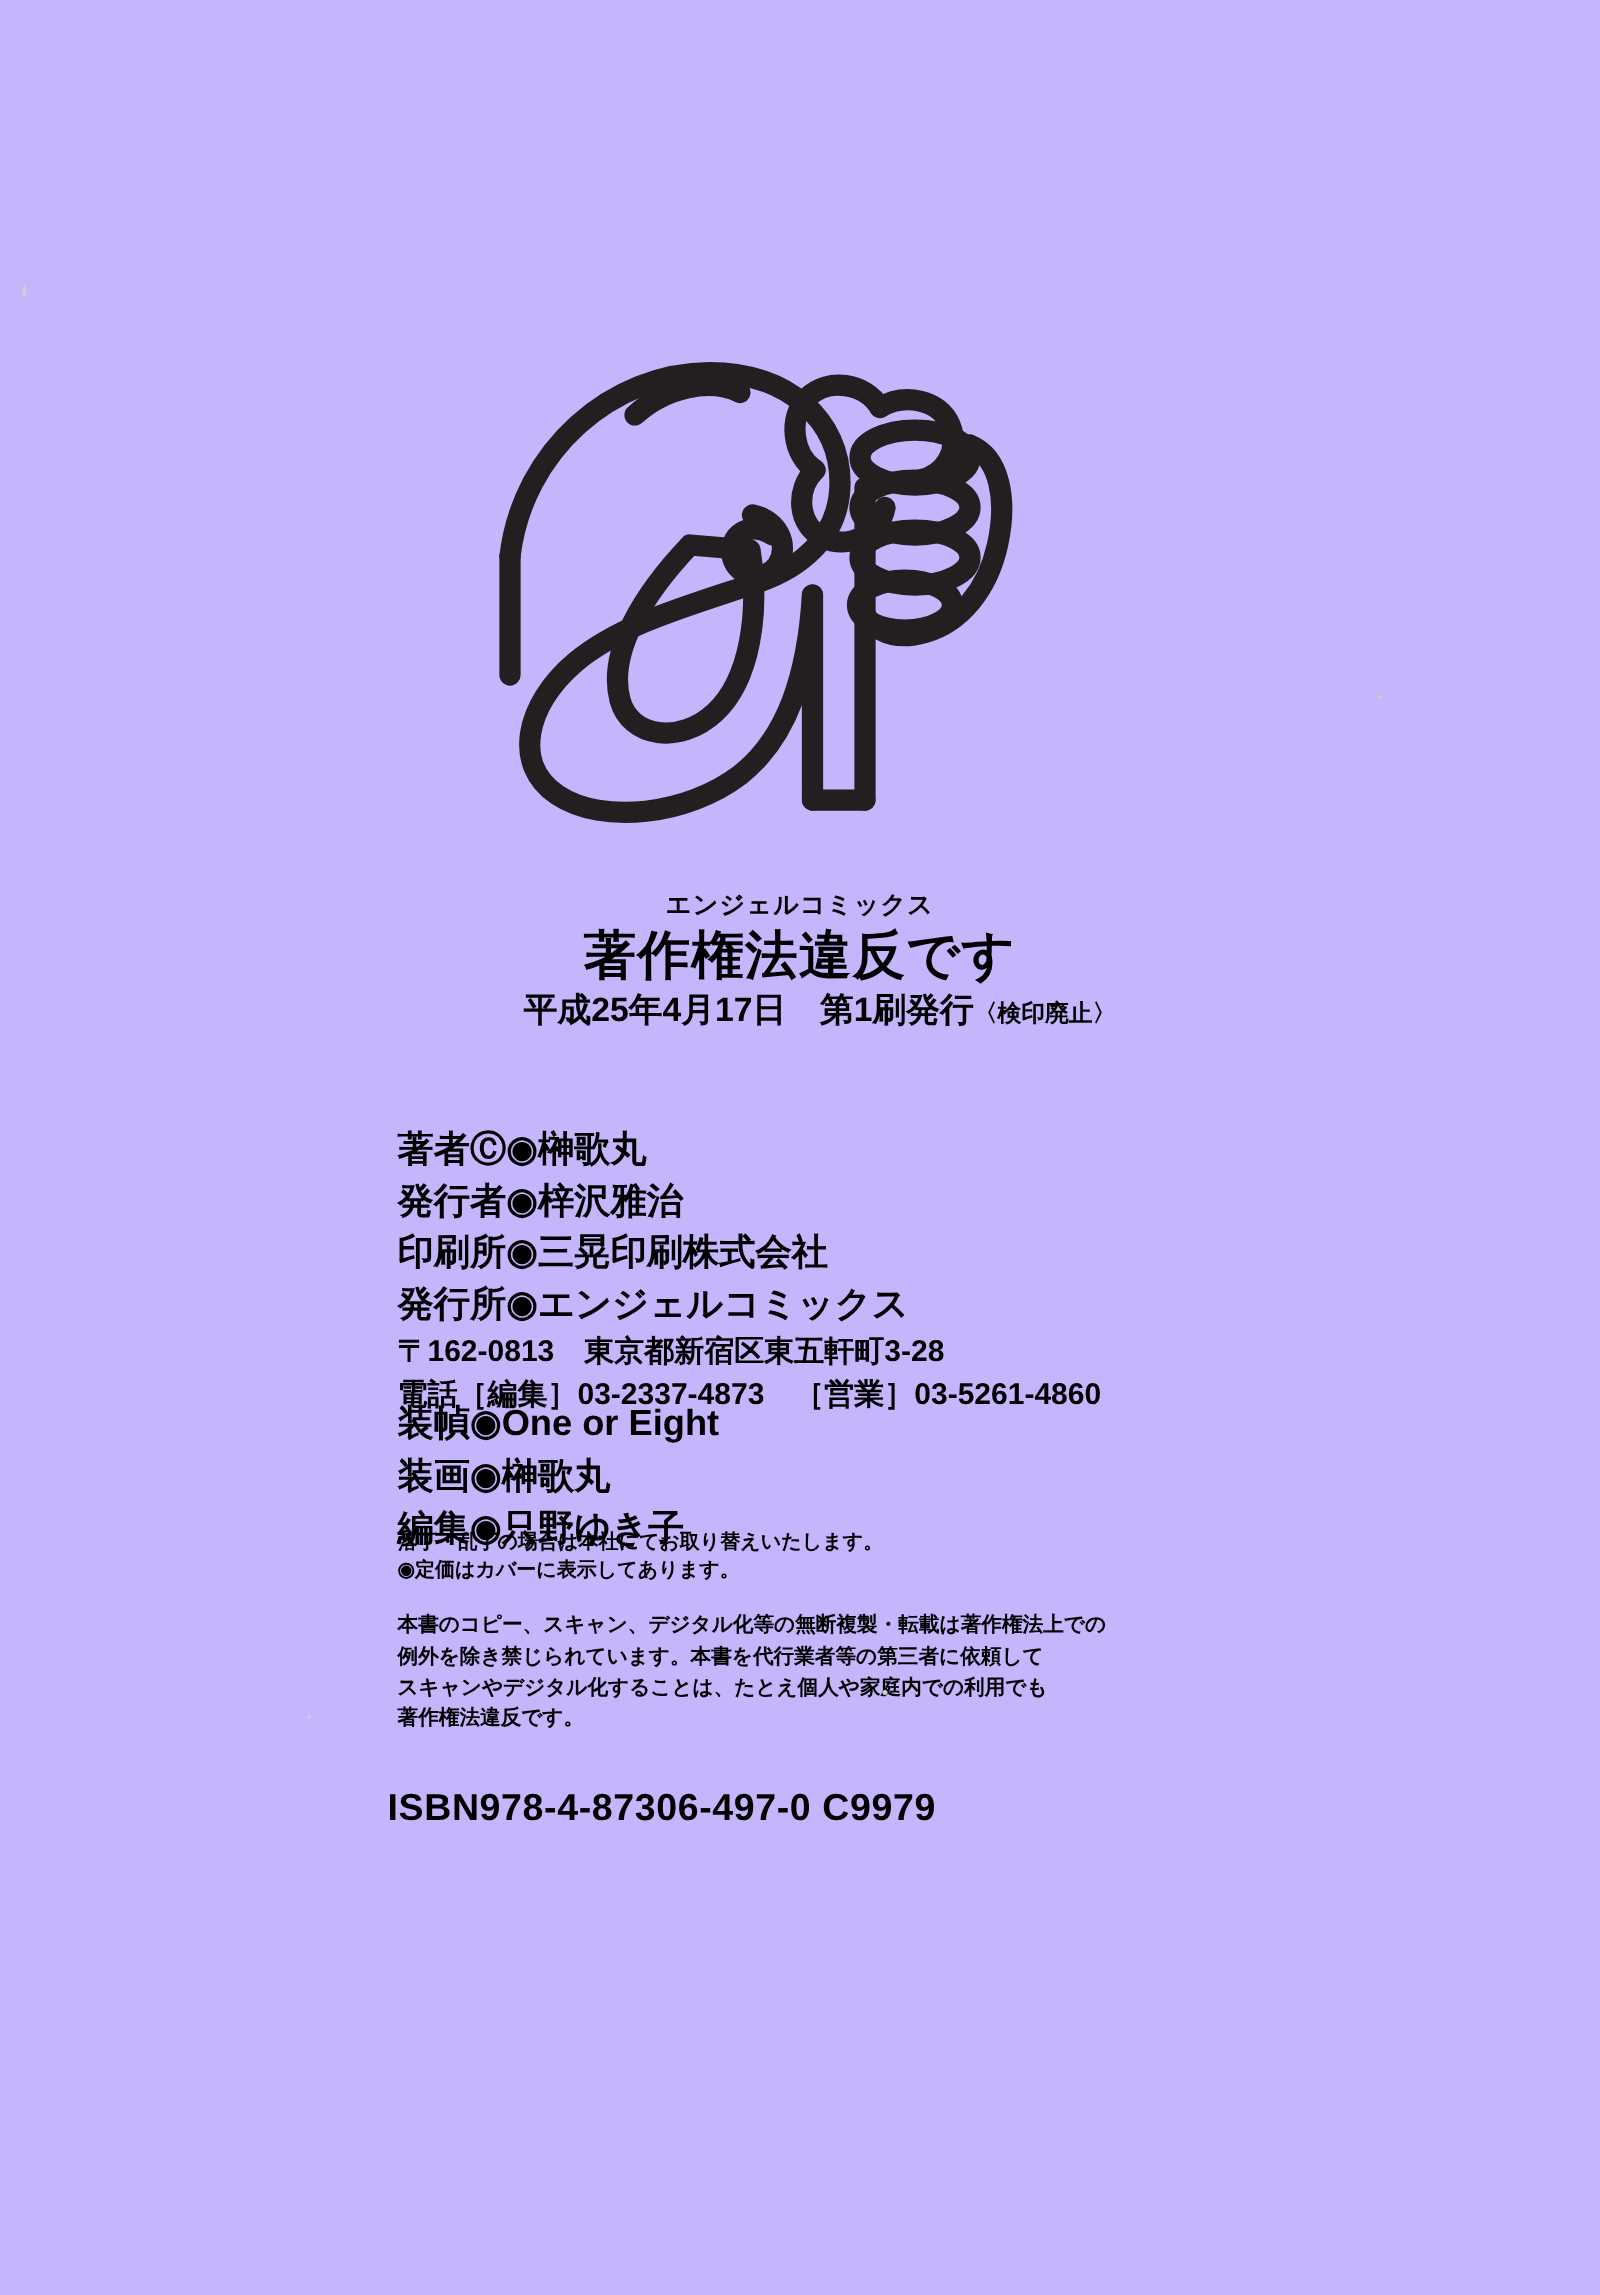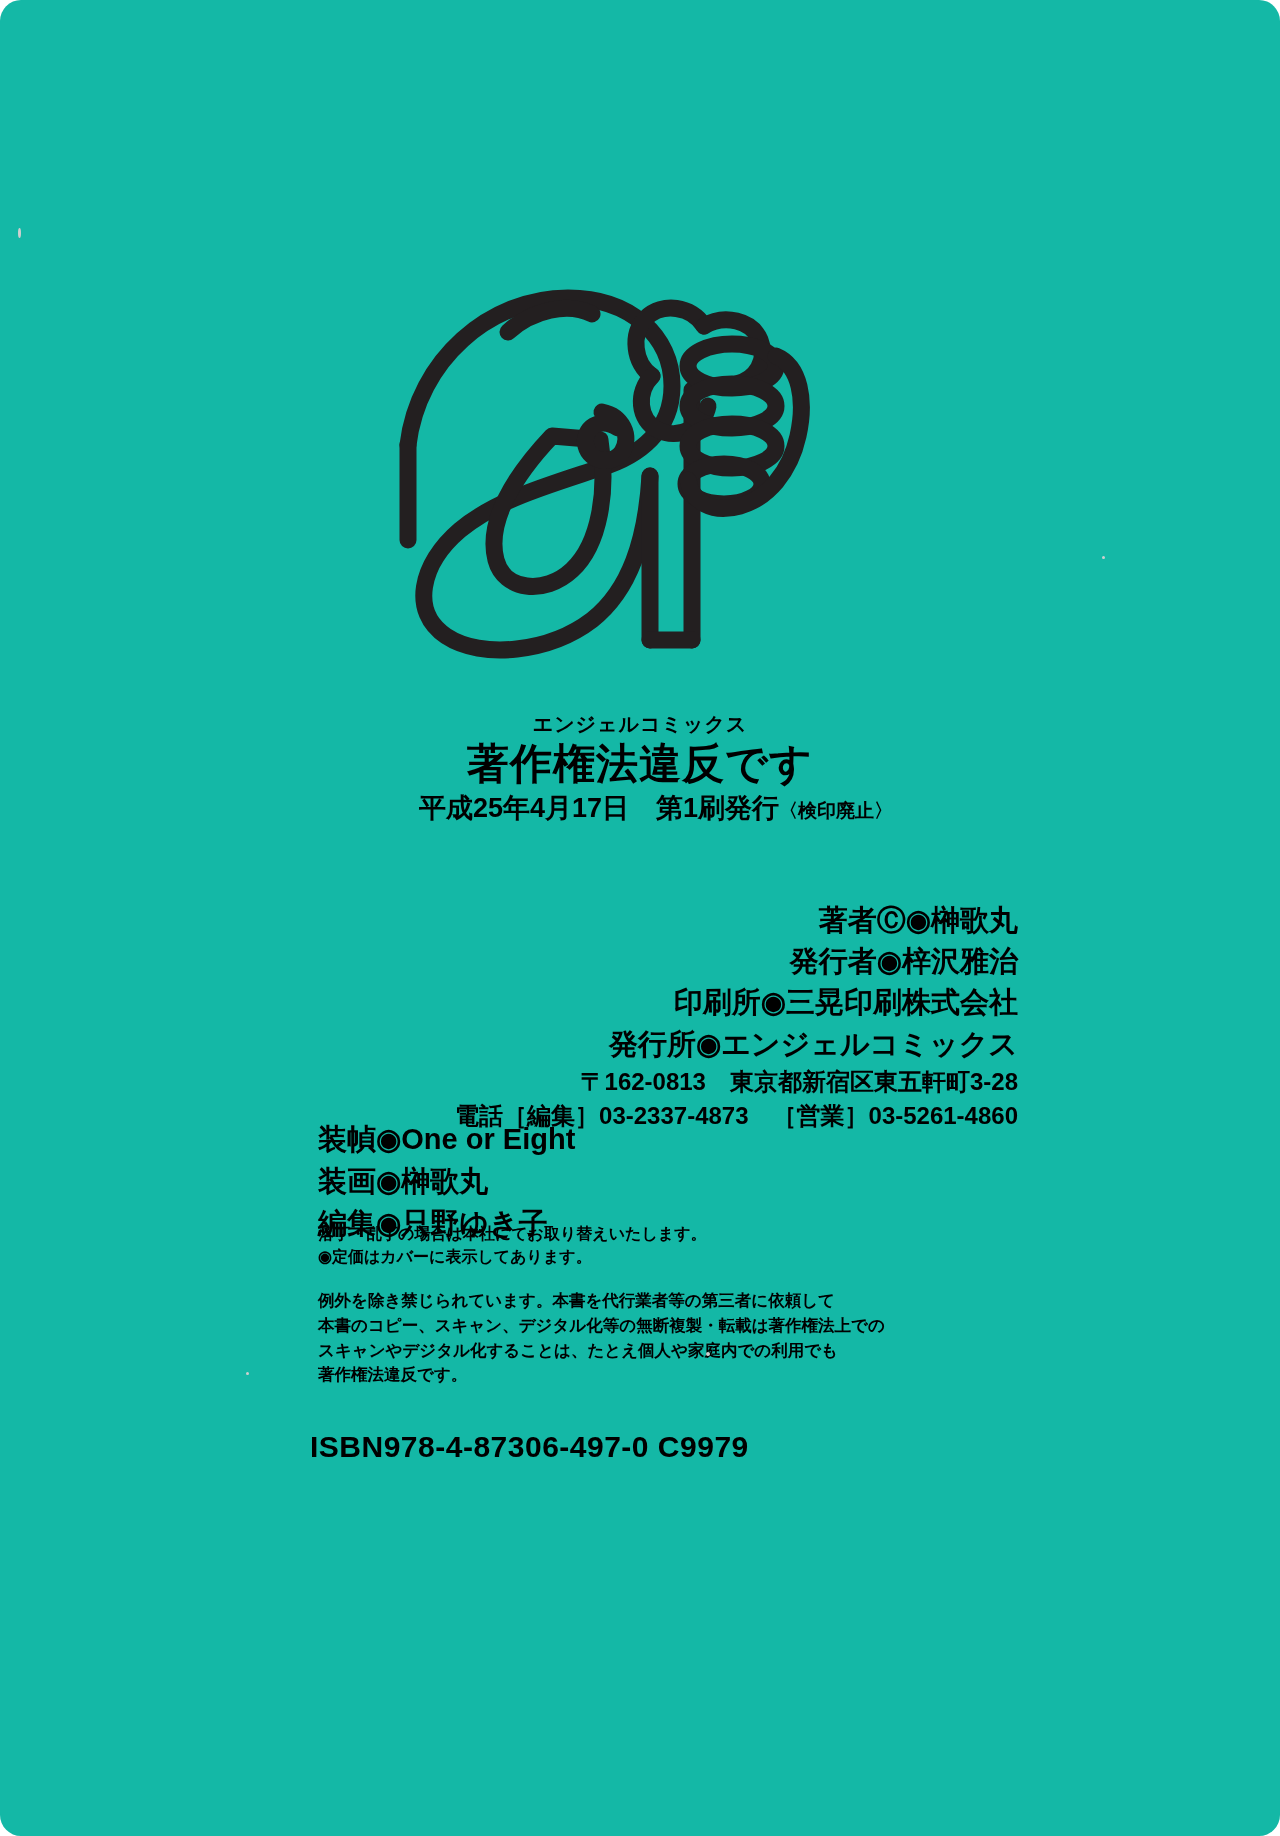--- a/index.html
+++ b/index.html
@@ -11,22 +11,21 @@
     width: 1280px;
     height: 1836px;
     font-family: "Liberation Sans", sans-serif;
     color: #000000;
     position: relative;
     overflow: hidden;
   }
   .page {
     position: absolute;
     inset: 0;
-    background: #14b8a6;
-    border-radius: 21px;
+    background: #c4b5fd;
   }
 
   
   .logo-wrap {
     position: absolute;
     left: 300px;
     top: 240px;
     width: 520px;
     height: 450px;
   }
@@ -68,21 +67,20 @@
   .pub-date .small {
     font-size: 19px;
   }
 
   
   .credits {
     position: absolute;
     left: 318px;
     top: 900px;
     width: 700px;
-    text-align: right;
   }
   .credit-line {
     font-size: 29px;
     font-weight: bold;
     line-height: 1.42;
     white-space: nowrap;
   }
   .credit-line.small {
     font-size: 24px;
     line-height: 1.45;
@@ -237,22 +235,22 @@
     <div class="credit-line-b">装画◉榊歌丸</div>
     <div class="credit-line-b">編集◉只野ゆき子</div>
   </div>
 
   <div class="notes">
     <div class="note-line">落丁・乱丁の場合は本社にてお取り替えいたします。</div>
     <div class="note-line">◉定価はカバーに表示してあります。</div>
   </div>
 
   <div class="legal">
+    <div class="legal-line">本書のコピー、スキャン、デジタル化等の無断複製・転載は著作権法上での</div>
     <div class="legal-line">例外を除き禁じられています。本書を代行業者等の第三者に依頼して</div>
-    <div class="legal-line">本書のコピー、スキャン、デジタル化等の無断複製・転載は著作権法上での</div>
     <div class="legal-line">スキャンやデジタル化することは、たとえ個人や家庭内での利用でも</div>
     <div class="legal-line">著作権法違反です。</div>
   </div>
 
 
   <div class="isbn">ISBN978-4-87306-497-0 C9979</div>
 
   <div class="speck" style="left:18px;top:228px;width:3px;height:10px;"></div>
   <div class="speck" style="left:706px;top:1352px;width:4px;height:4px;"></div>
   <div class="speck" style="left:246px;top:1372px;width:3px;height:3px;"></div>

